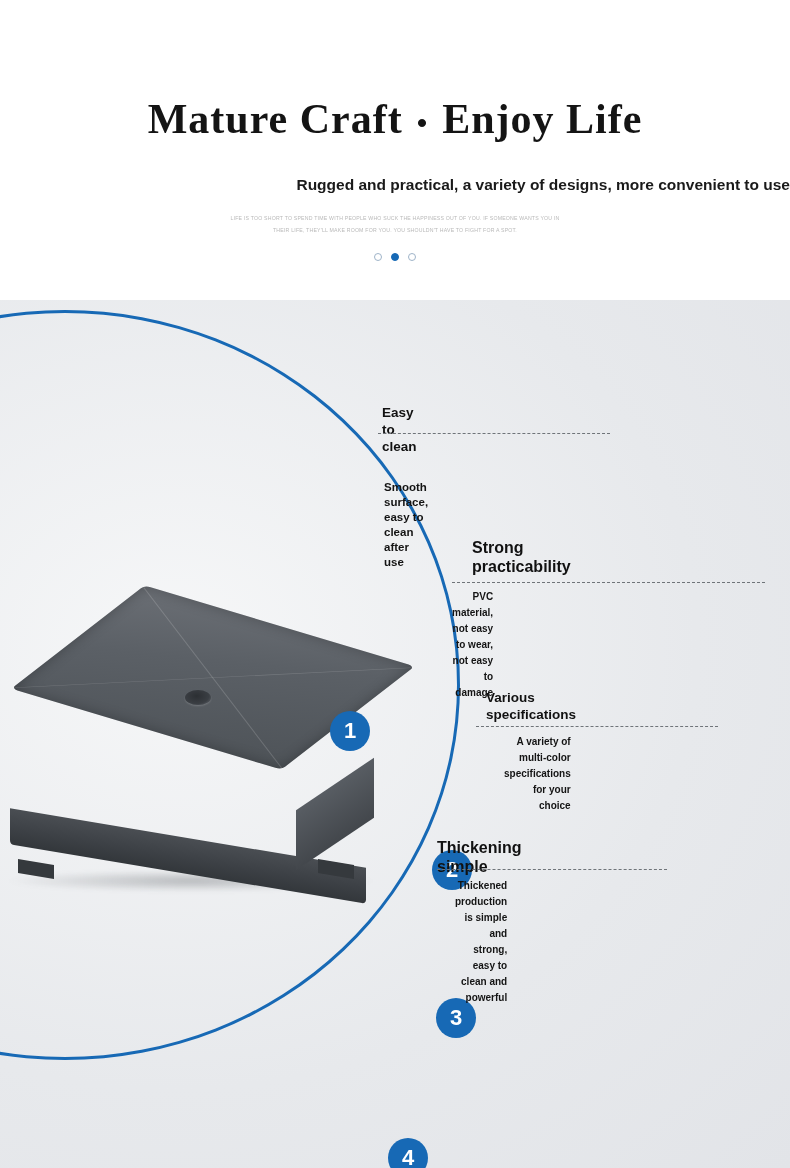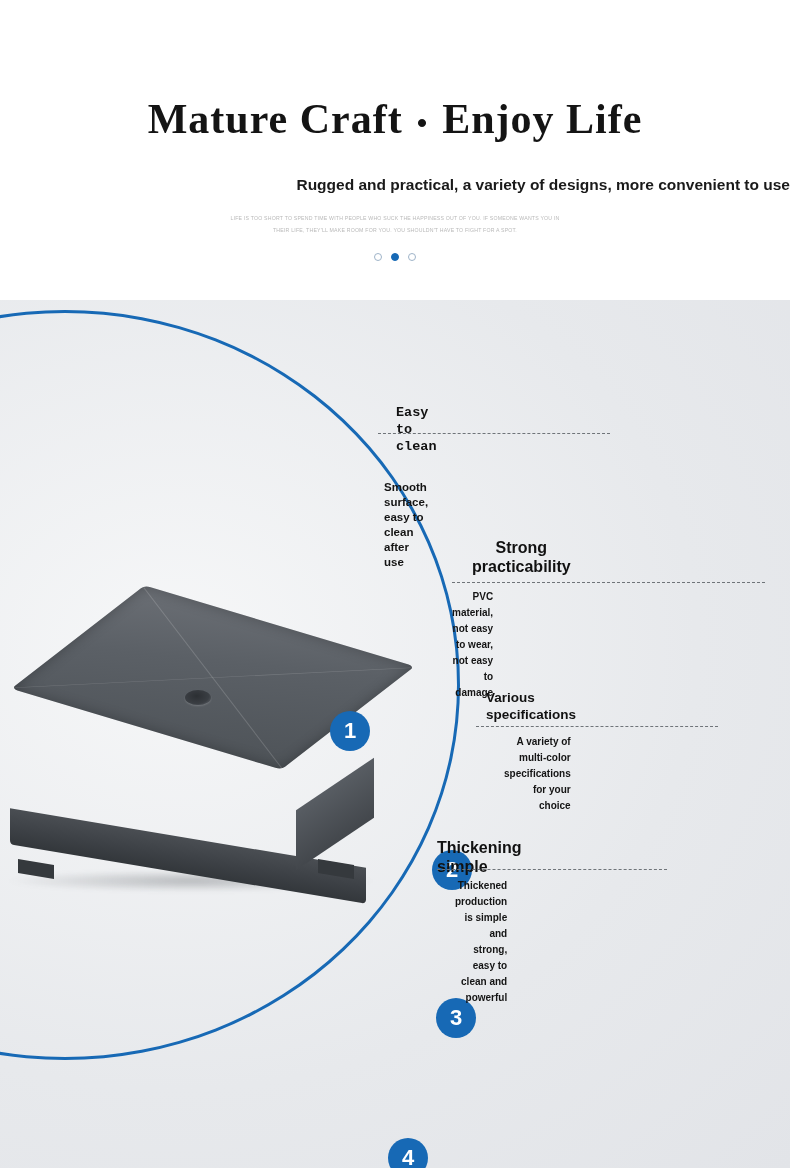--- a/index.html
+++ b/index.html
@@ -287,28 +287,28 @@
     <div class="tray-top"></div>
     <div class="tray-inner">
       <div class="x1"></div>
       <div class="x2"></div>
     </div>
     <div class="tray-drain"></div>
   </div>
 
   <div class="feature">
     <div class="badge" style="left:330px; top:411px;">1</div>
-    <div class="f-title" style="left:396px; top:104px;font-family:Liberation Mono, monospace;">Easy to clean</div>
+    <div class="f-title" style="left:382px; top:104px;">Easy to clean</div>
     <div class="f-rule" style="left:378px; top:133px; width:232px;"></div>
     <div class="f-desc" style="left:384px; top:144px;margin-top:36px;">Smooth surface, easy to clean after use</div>
   </div>
 
   <div class="feature">
     <div class="badge" style="left:432px; top:550px;">2</div>
-    <div class="f-title big" style="left:472px; top:238px;text-align:center;">Strong
+    <div class="f-title big" style="left:472px; top:238px;">Strong
 practicability</div>
     <div class="f-rule" style="left:452px; top:282px; width:313px;"></div>
     <div class="f-desc lg" style="left:452px; top:289px;">PVC material, not easy to wear, not easy to
 damage</div>
   </div>
 
   <div class="feature">
     <div class="badge" style="left:436px; top:698px;">3</div>
     <div class="f-title" style="left:486px; top:389px;">Various
 specifications</div>

